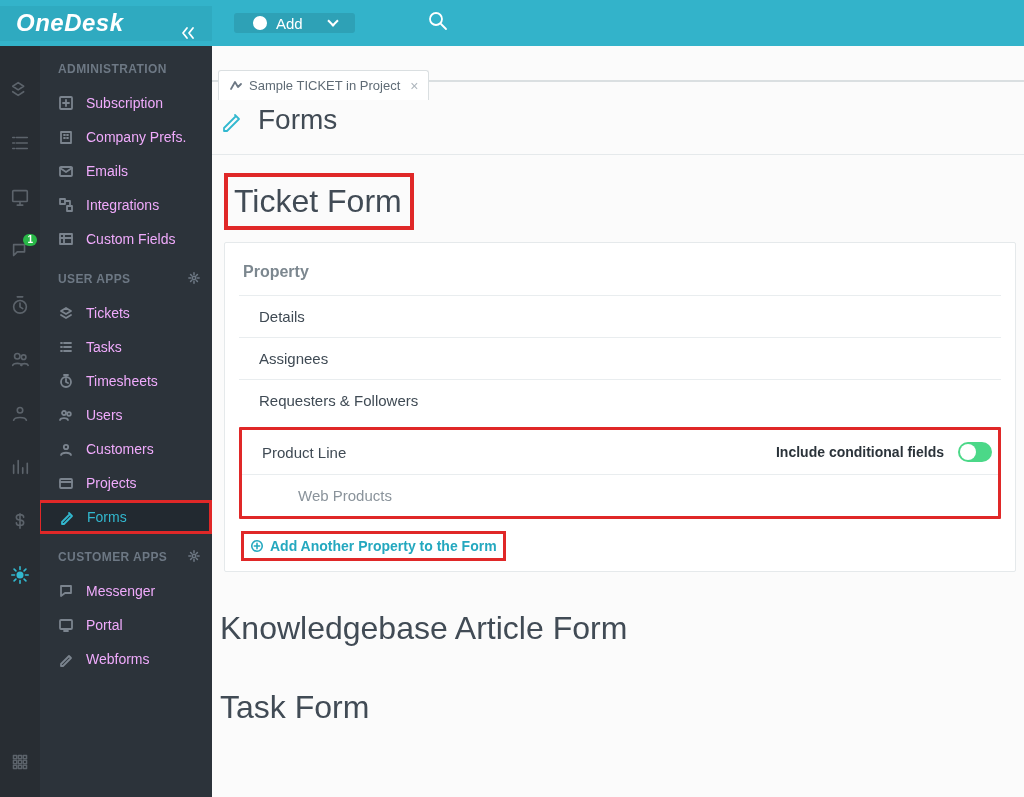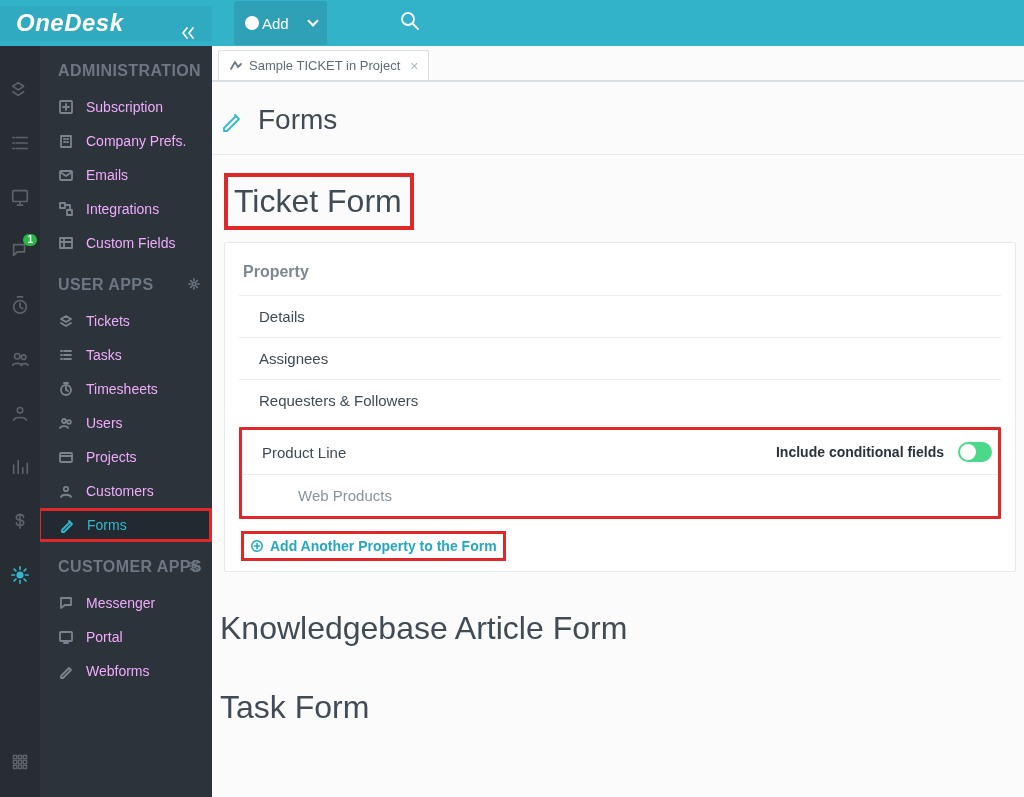--- a/index.html
+++ b/index.html
@@ -30,27 +30,27 @@
   }
   .brand .collapse-btn {
     position: absolute;
     right: 14px;
     top: 14px;
     width: 18px; height: 18px;
     cursor: pointer;
   }
   .topbar .add-btn {
     margin-left: 22px;
-    height: 44px;
+    height: 20px;
     background: #2ea1b6;
     border-radius: 3px;
     display: flex;
     align-items: center;
-    padding: 0 10px;
-    gap: 2px;
+    padding: 0 18px;
+    gap: 8px;
     cursor: pointer;
   }
   .add-btn svg { fill: #fff; stroke: #fff; }
   .add-btn .label { font-size: 15px; font-weight: 500; }
   .add-btn .caret { width: 8px; height: 8px; border-right: 2px solid #fff; border-bottom: 2px solid #fff; transform: rotate(45deg); margin-left: 18px; margin-top:-4px;}
   .topbar .search-btn { margin-left: 72px; cursor: pointer; }
 
   
   .content { flex: 1 1 auto; display: flex; overflow: hidden; }
 
@@ -73,21 +73,21 @@
   
   .sidebar {
     width: 172px;
     background: #2c333a;
     color: #aab3bc;
     overflow-y: auto;
   }
   .section-header {
     padding: 16px 0 10px 18px;
     color: #6d7884;
-    font-size: 16px;
+    font-size: 12px;
     font-weight: 700;
     letter-spacing: 0.4px;
     display:flex; align-items:center;
     position:relative;
   }
   .section-header .gear { position:absolute; right:12px; top:16px; }
   .nav-item {
     display: flex;
     align-items: center;
     gap: 12px;
@@ -107,21 +107,21 @@
     border: 3px solid #e02828;
     padding: 6px 0 6px 18px;
     margin-left:-2px;
   }
 
   
   .main { flex: 1 1 auto; display:flex; flex-direction:column; background:#fbfbfb; overflow:hidden; }
   .tabstrip {
     height: 36px;
     padding-left: 6px;
-    padding-top: 4px;
+    padding-top: 24px;
     border-bottom: 2px solid #dadfe1;
     display:flex;
   }
   .tab {
     height: 30px;
     background:#fff;
     border:1px solid #dadfe1;
     border-bottom:none;
     border-radius: 3px 3px 0 0;
     display:flex; align-items:center;
@@ -400,34 +400,34 @@
             <circle cx="6" cy="6" r="2"></circle>
             <circle cx="11" cy="7" r="1.8"></circle>
             <path d="M2 13c1-2.5 7-2.5 8 0"></path>
           </svg>
         </span>
       <span>Users</span>
     </div>
     <div class="nav-item">
       <span class="icon-slot">
           <svg viewBox="0 0 16 16">
+            <circle cx="8" cy="6" r="2.2"></circle>
+            <path d="M3 14c1-3 9-3 10 0"></path>
+          </svg>
+        </span>
+      <span>Customers</span>
+    </div>
+    <div class="nav-item">
+      <span class="icon-slot">
+          <svg viewBox="0 0 16 16">
             <rect x="2" y="4" width="12" height="9" rx="1"></rect>
             <path d="M2 7h12"></path>
           </svg>
         </span>
       <span>Projects</span>
-    </div>
-    <div class="nav-item">
-      <span class="icon-slot">
-          <svg viewBox="0 0 16 16">
-            <circle cx="8" cy="6" r="2.2"></circle>
-            <path d="M3 14c1-3 9-3 10 0"></path>
-          </svg>
-        </span>
-      <span>Customers</span>
     </div>
     <div class="nav-item active hl-red">
       <span class="icon-slot">
           <svg viewBox="0 0 16 16">
             <path d="M3 13l8-8 2 2-8 8H3v-2zM10 4l2 2"></path>
           </svg>
         </span>
       <span>Forms</span>
     </div>
 

